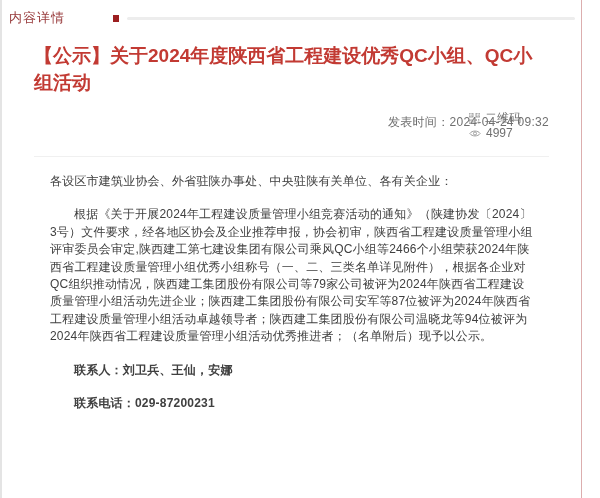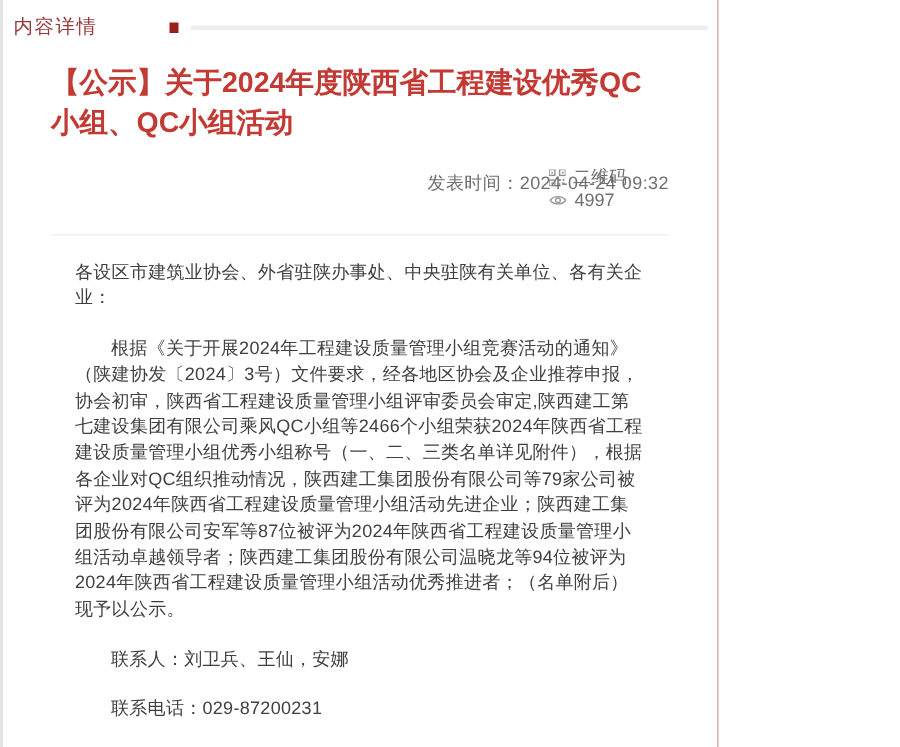--- a/index.html
+++ b/index.html
@@ -1,18 +1,18 @@
 <!DOCTYPE html>
 <html><head>
 <meta charset="utf-8">
 <style>
   html,body{margin:0;padding:0;background:#fff;}
   .page{
     position:relative;
-    width:479px;height:498px;
+    width:582px;height:498px;
     background:#fff;
     border-left:2px solid #e4e4e4;
     border-right:1px solid #dcaeae;
     box-sizing:border-box;
     overflow:hidden;
     font-family:"Liberation Sans","DejaVu Sans",sans-serif;
   }
   
   .topbar{
     display:flex;align-items:center;
@@ -81,20 +81,21 @@
     line-height:17.4px;
     letter-spacing:0.2px;
   }
   .article-body p{margin:16px;}
   .salutation{margin-bottom:8px !important;}
   .para{text-indent:2em;margin-bottom:8px !important;}
   .contact{
     text-indent:2em;
     margin-bottom:7px !important;
     line-height:17px;
+    font-weight:bold;
   }
 </style>
 </head>
 <body>
 
 <div class="page">
 
   <div class="topbar">
     <span class="topbar-label">内容详情</span>
     <span class="topbar-square"></span>

